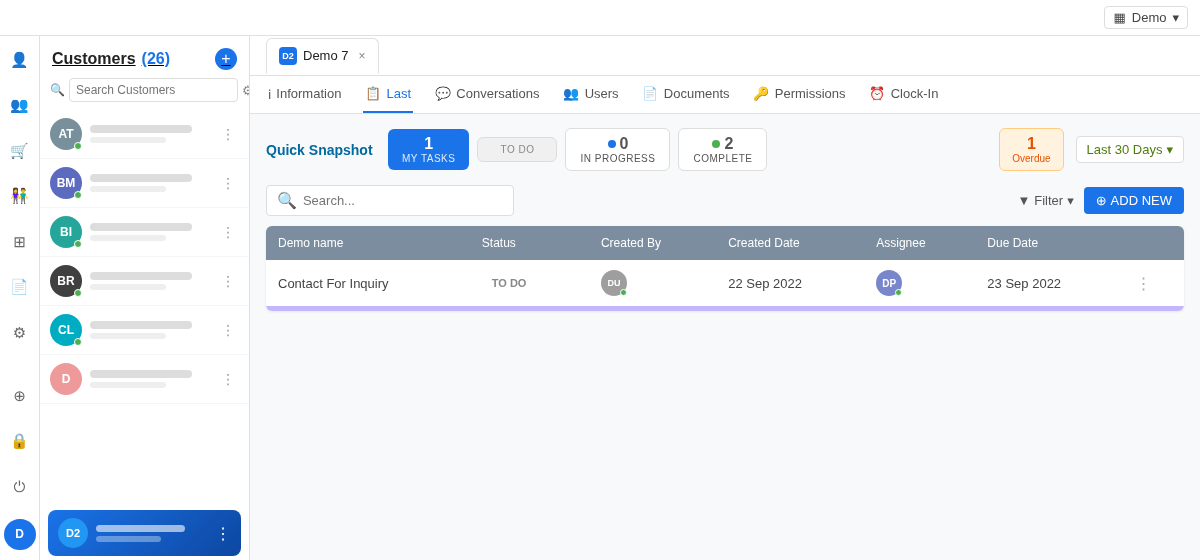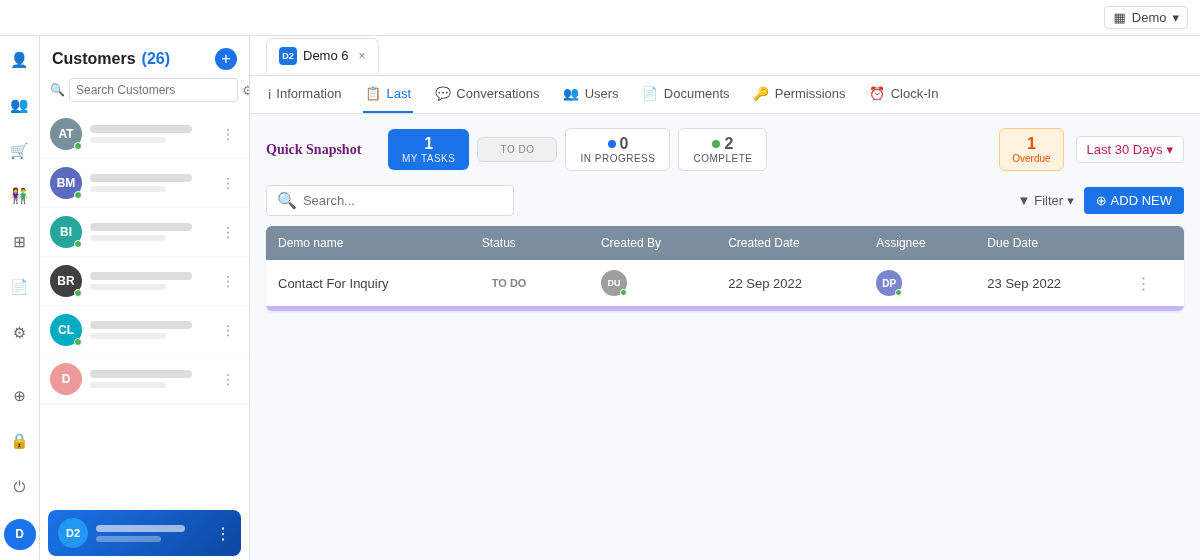--- a/index.html
+++ b/index.html
@@ -11,21 +11,21 @@
 
     
     .main-layout { display: flex; flex: 1; overflow: hidden; }
 
     
     .left-nav { width: 40px; background: #fff; border-right: 1px solid #e0e0e0; display: flex; flex-direction: column; align-items: center; padding: 10px 0; gap: 18px; }
     .nav-icon { width: 28px; height: 28px; display: flex; align-items: center; justify-content: center; border-radius: 6px; cursor: pointer; color: #666; font-size: 15px; }
 
     
     .sidebar { width: 210px; background: #fff; border-right: 1px solid #e0e0e0; display: flex; flex-direction: column; overflow: hidden; }
-    .sidebar-header { padding: 12px 12px 8px; display: flex; align-items: center; gap: 6px; }
+    .sidebar-header { padding: 12px 12px 8px; display: flex; align-items: center; gap: 6px; text-decoration: underline; }
     .sidebar-title { font-size: 16px; font-weight: 600; color: #222; }
     .sidebar-count { color: #1a73e8; font-size: 16px; font-weight: 600; }
     .sidebar-add-btn { margin-left: auto; width: 22px; height: 22px; border-radius: 50%; background: #1a73e8; color: #fff; border: none; cursor: pointer; font-size: 16px; display: flex; align-items: center; justify-content: center; }
     .sidebar-search { padding: 0 10px 8px; display: flex; align-items: center; gap: 4px; }
     .sidebar-search input { flex: 1; border: 1px solid #ddd; border-radius: 4px; padding: 4px 8px; font-size: 12px; color: #666; outline: none; }
     .sidebar-list { flex: 1; overflow-y: auto; }
     .sidebar-item { display: flex; align-items: center; padding: 8px 10px; cursor: pointer; position: relative; border-bottom: 1px solid #f5f5f5; }
     .avatar { width: 32px; height: 32px; border-radius: 50%; display: flex; align-items: center; justify-content: center; font-size: 12px; font-weight: 600; color: #fff; flex-shrink: 0; position: relative; }
     .avatar-dot { width: 8px; height: 8px; border-radius: 50%; background: #4caf50; position: absolute; bottom: 0; right: 0; border: 1px solid #fff; }
     .avatar-name-area { flex: 1; margin-left: 8px; }
@@ -47,36 +47,36 @@
     .sub-nav { background: #fff; border-bottom: 1px solid #e0e0e0; padding: 0 16px; display: flex; align-items: center; gap: 20px; height: 38px; }
     .sub-nav-item { display: flex; align-items: center; gap: 5px; font-size: 13px; color: #555; cursor: pointer; padding: 0 2px; height: 100%; border-bottom: 2px solid transparent; }
     .sub-nav-item.active { color: #1a73e8; border-bottom: 2px solid #1a73e8; font-weight: 500; }
     .sub-nav-icon { font-size: 13px; }
 
     
     .main-content { flex: 1; overflow-y: auto; padding: 14px 16px; background: #f8f9fa; }
 
     
     .quick-snapshot-row { display: flex; align-items: center; gap: 12px; margin-bottom: 14px; }
-    .quick-snapshot-label { font-size: 14px; font-weight: 600; color: #701a75; min-width: 110px; font-family: Liberation Serif, serif; }
+    .quick-snapshot-label { font-size: 14px; font-weight: 600; color: #0369a1; min-width: 110px; }
     .snapshot-cards { display: flex; align-items: center; gap: 8px; flex: 1; }
     .snapshot-card { border-radius: 6px; padding: 6px 14px; text-align: center; min-width: 80px; }
     .snapshot-card.my-tasks { background: #1a73e8; color: #fff; }
     .snapshot-card.todo { background: #f0f0f0; color: #888; border: 1px solid #ddd; }
     .snapshot-card.in-progress { background: #fff; color: #555; border: 1px solid #ddd; }
     .snapshot-card.complete { background: #fff; color: #555; border: 1px solid #ddd; }
     .snapshot-card .number { font-size: 16px; font-weight: 700; }
     .snapshot-card .card-label { font-size: 10px; text-transform: uppercase; letter-spacing: 0.5px; }
     .snapshot-card.my-tasks .number { color: #fff; }
     .snapshot-card.my-tasks .card-label { color: rgba(255,255,255,0.85); }
     .snapshot-right { margin-left: auto; display: flex; align-items: center; gap: 12px; }
     .overdue-badge { background: #fff3e0; border: 1px solid #ffcc80; border-radius: 6px; padding: 6px 12px; text-align: center; }
     .overdue-badge .number { font-size: 16px; font-weight: 700; color: #e65100; }
     .overdue-badge .badge-label { font-size: 10px; color: #e65100; }
-    .date-range { display: flex; align-items: center; gap: 4px; background: #fff; border: 1px solid #ddd; border-radius: 4px; padding: 5px 10px; font-size: 13px; color: #be185d; cursor: pointer; }
+    .date-range { display: flex; align-items: center; gap: 4px; background: #fff; border: 1px solid #ddd; border-radius: 4px; padding: 5px 10px; font-size: 13px; color: #4d7c0f; cursor: pointer; }
 
     
     .task-toolbar { display: flex; align-items: center; justify-content: space-between; margin-bottom: 10px; }
     .task-search { display: flex; align-items: center; gap: 6px; background: #fff; border: 1px solid #ddd; border-radius: 4px; padding: 5px 10px; }
     .task-search input { border: none; outline: none; font-size: 13px; color: #555; width: 200px; background: transparent; }
     .filter-btn { display: flex; align-items: center; gap: 4px; font-size: 13px; color: #555; cursor: pointer; }
     .add-new-btn { background: #1a73e8; color: #fff; border: none; border-radius: 4px; padding: 6px 12px; font-size: 13px; cursor: pointer; display: flex; align-items: center; gap: 4px; }
 
     
     .task-table { width: 100%; border-collapse: collapse; background: #fff; border-radius: 6px; overflow: hidden; box-shadow: 0 1px 3px rgba(0,0,0,0.08); }
@@ -218,21 +218,21 @@
       </div>
       <span style="color:#fff;font-size:16px;cursor:pointer;">⋮</span>
     </div>
   </div>
 
   <div class="content">
 
     <div class="tab-bar">
       <div class="tab active">
         <div class="tab-avatar">D2</div>
-        <span>Demo 6</span>
+        <span>Demo 7</span>
         <span class="tab-close">×</span>
       </div>
     </div>
 
     <div class="sub-nav">
       <div class="sub-nav-item">
         <span class="sub-nav-icon">ℹ</span>
         <span>Information</span>
       </div>
       <div class="sub-nav-item active">

